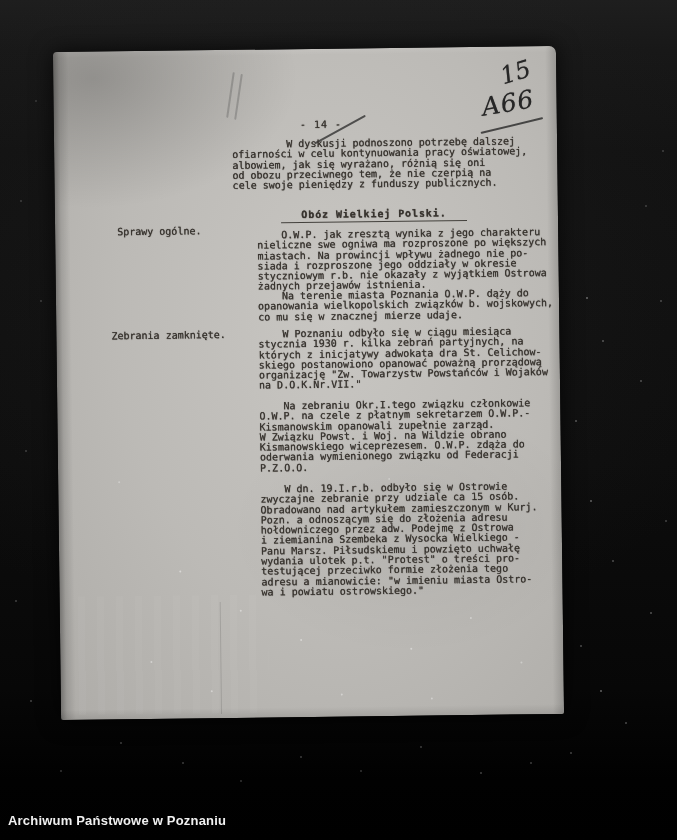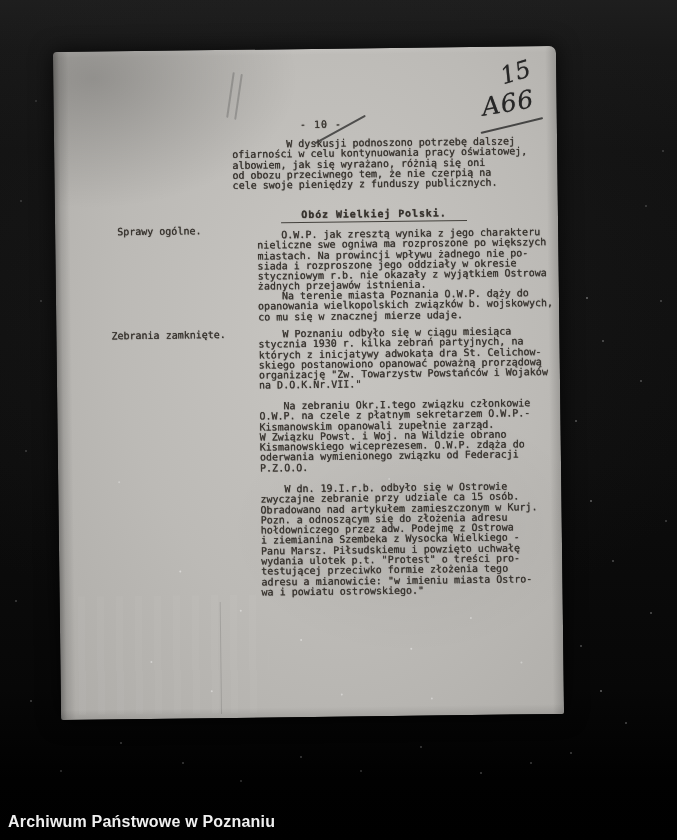--- a/index.html
+++ b/index.html
@@ -107,42 +107,42 @@
   }
   .pencil-stroke{
     position:absolute;width:1.5px;height:46px;background:#4a4a4a;opacity:0.30;
     transform:rotate(9deg);border-radius:2px;
   }
   .pencil-1{left:176px;top:22px;}
   .pencil-2{left:184px;top:24px;}
   .caption{
     position:absolute;left:8px;top:813px;
     font-family:"Liberation Sans","DejaVu Sans",sans-serif;
-    font-size:16px;font-weight:bold;letter-spacing:0.2px;color:#f0f0f0;
+    font-size:13px;font-weight:bold;letter-spacing:0.2px;color:#f0f0f0;
   }
 </style>
 </head>
 <body>
 
 <div class="photo">
   <div class="speck-field"></div>
 
   <div class="paper">
     <div class="paper-specks"></div>
     <div class="streaks"></div>
     <div class="crease"></div>
 
     <div class="pencil-stroke pencil-1"></div>
     <div class="pencil-stroke pencil-2"></div>
 
     <div class="hw hw-15">15</div>
     <div class="hw hw-a66">A66</div>
     <div class="hw-a66-underline"></div>
 
-    <div class="type page-num">- 10 -</div>
+    <div class="type page-num">- 14 -</div>
     <div class="hw-slash"></div>
 
     <div class="type intro">         W dyskusji podnoszono potrzebę dalszej
 ofiarności w celu kontynuowania pracy oświatowej,
 albowiem, jak się wyrażano, różnią się oni
 od obozu przeciwnego tem, że nie czerpią na
 cele swoje pieniędzy z funduszy publicznych.</div>
 
     <div class="type heading">Obóz Wielkiej Polski.</div>
 

